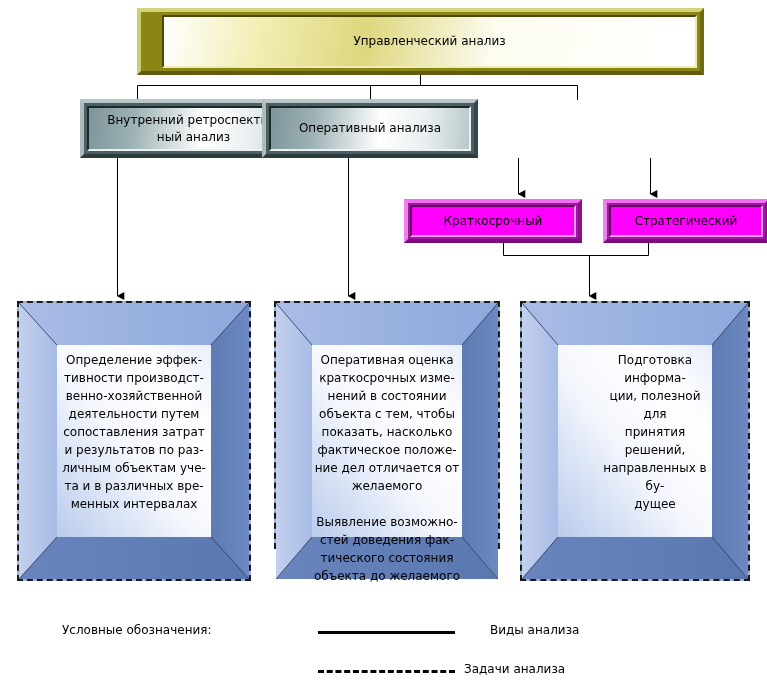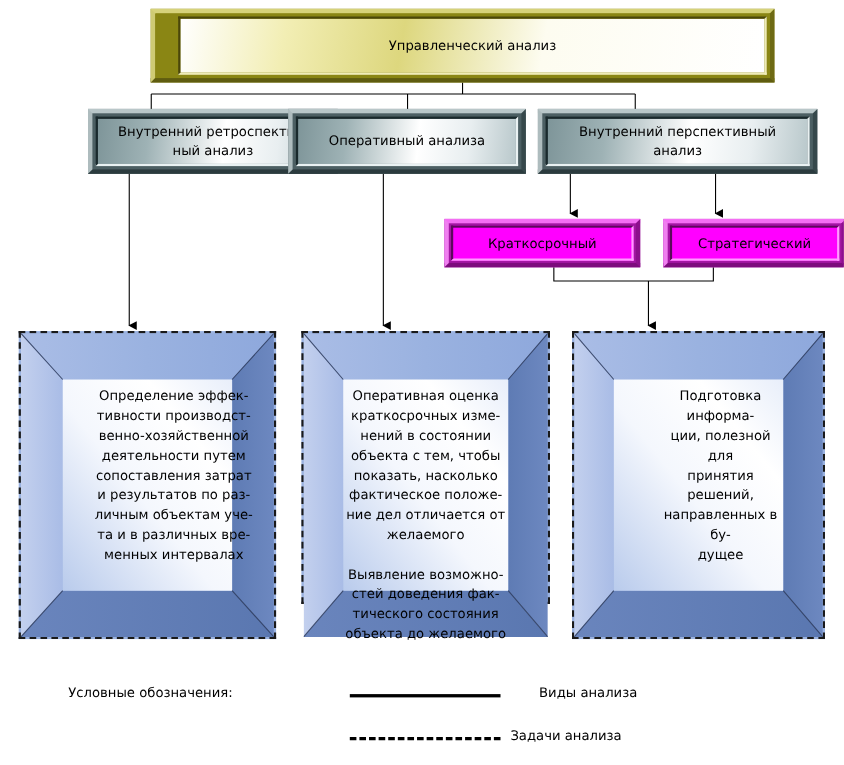--- a/index.html
+++ b/index.html
@@ -212,26 +212,20 @@
 ный анализ</span>
     </div>
   </div>
 
   <div class="node steel-box" style="left:262px; top:99px; width:216px; height:59px;">
     <div class="inner">
       <span class="label">Оперативный анализа</span>
     </div>
   </div>
 
-  <div class="node steel-box" style="left:489px; top:99px; width:254px; height:59px;">
-    <div class="inner">
-      <span class="label" style="white-space: pre-line;">Внутренний перспективный
-анализ</span>
-    </div>
-  </div>
 
   <div class="node magenta-box" style="left:404px; top:199px; width:178px; height:44px;">
     <div class="inner">
       <span class="label">Краткосрочный</span>
     </div>
   </div>
 
   <div class="node magenta-box" style="left:603px; top:199px; width:166px; height:44px;">
     <div class="inner">
       <span class="label">Стратегический</span>
@@ -267,21 +261,21 @@
           </linearGradient>
         </defs>
         <polygon points="0,0 230,0 192,42 38,42" fill="url(#gTop1)"></polygon>
         <polygon points="0,0 38,42 38,234 0,276" fill="url(#gLeft1)"></polygon>
         <polygon points="230,0 230,276 192,234 192,42" fill="url(#gRight1)"></polygon>
         <polygon points="0,276 38,234 192,234 230,276" fill="url(#gBot1)"></polygon>
         <rect x="38" y="42" width="154" height="192" fill="url(#gCen1)"></rect>
         <path d="M0,0 L38,42 M230,0 L192,42 M0,276 L38,234 M230,276 L192,234" stroke="#2b3a5c" stroke-width="1" fill="none" opacity="0.85"></path>
       </svg>
     </div>
-    <div class="content" style="left:38px; top:42px; width:154px; height:192px;margin-left:24px;">
+    <div class="content" style="left:38px; top:42px; width:154px; height:192px;">
       <p class="para" style="white-space: pre-line;">Определение эффек-
 тивности производст-
 венно-хозяйственной
 деятельности путем
 сопоставления затрат
 и результатов по раз-
 личным объектам уче-
 та и в различных вре-
 менных интервалах</p>
     </div>

